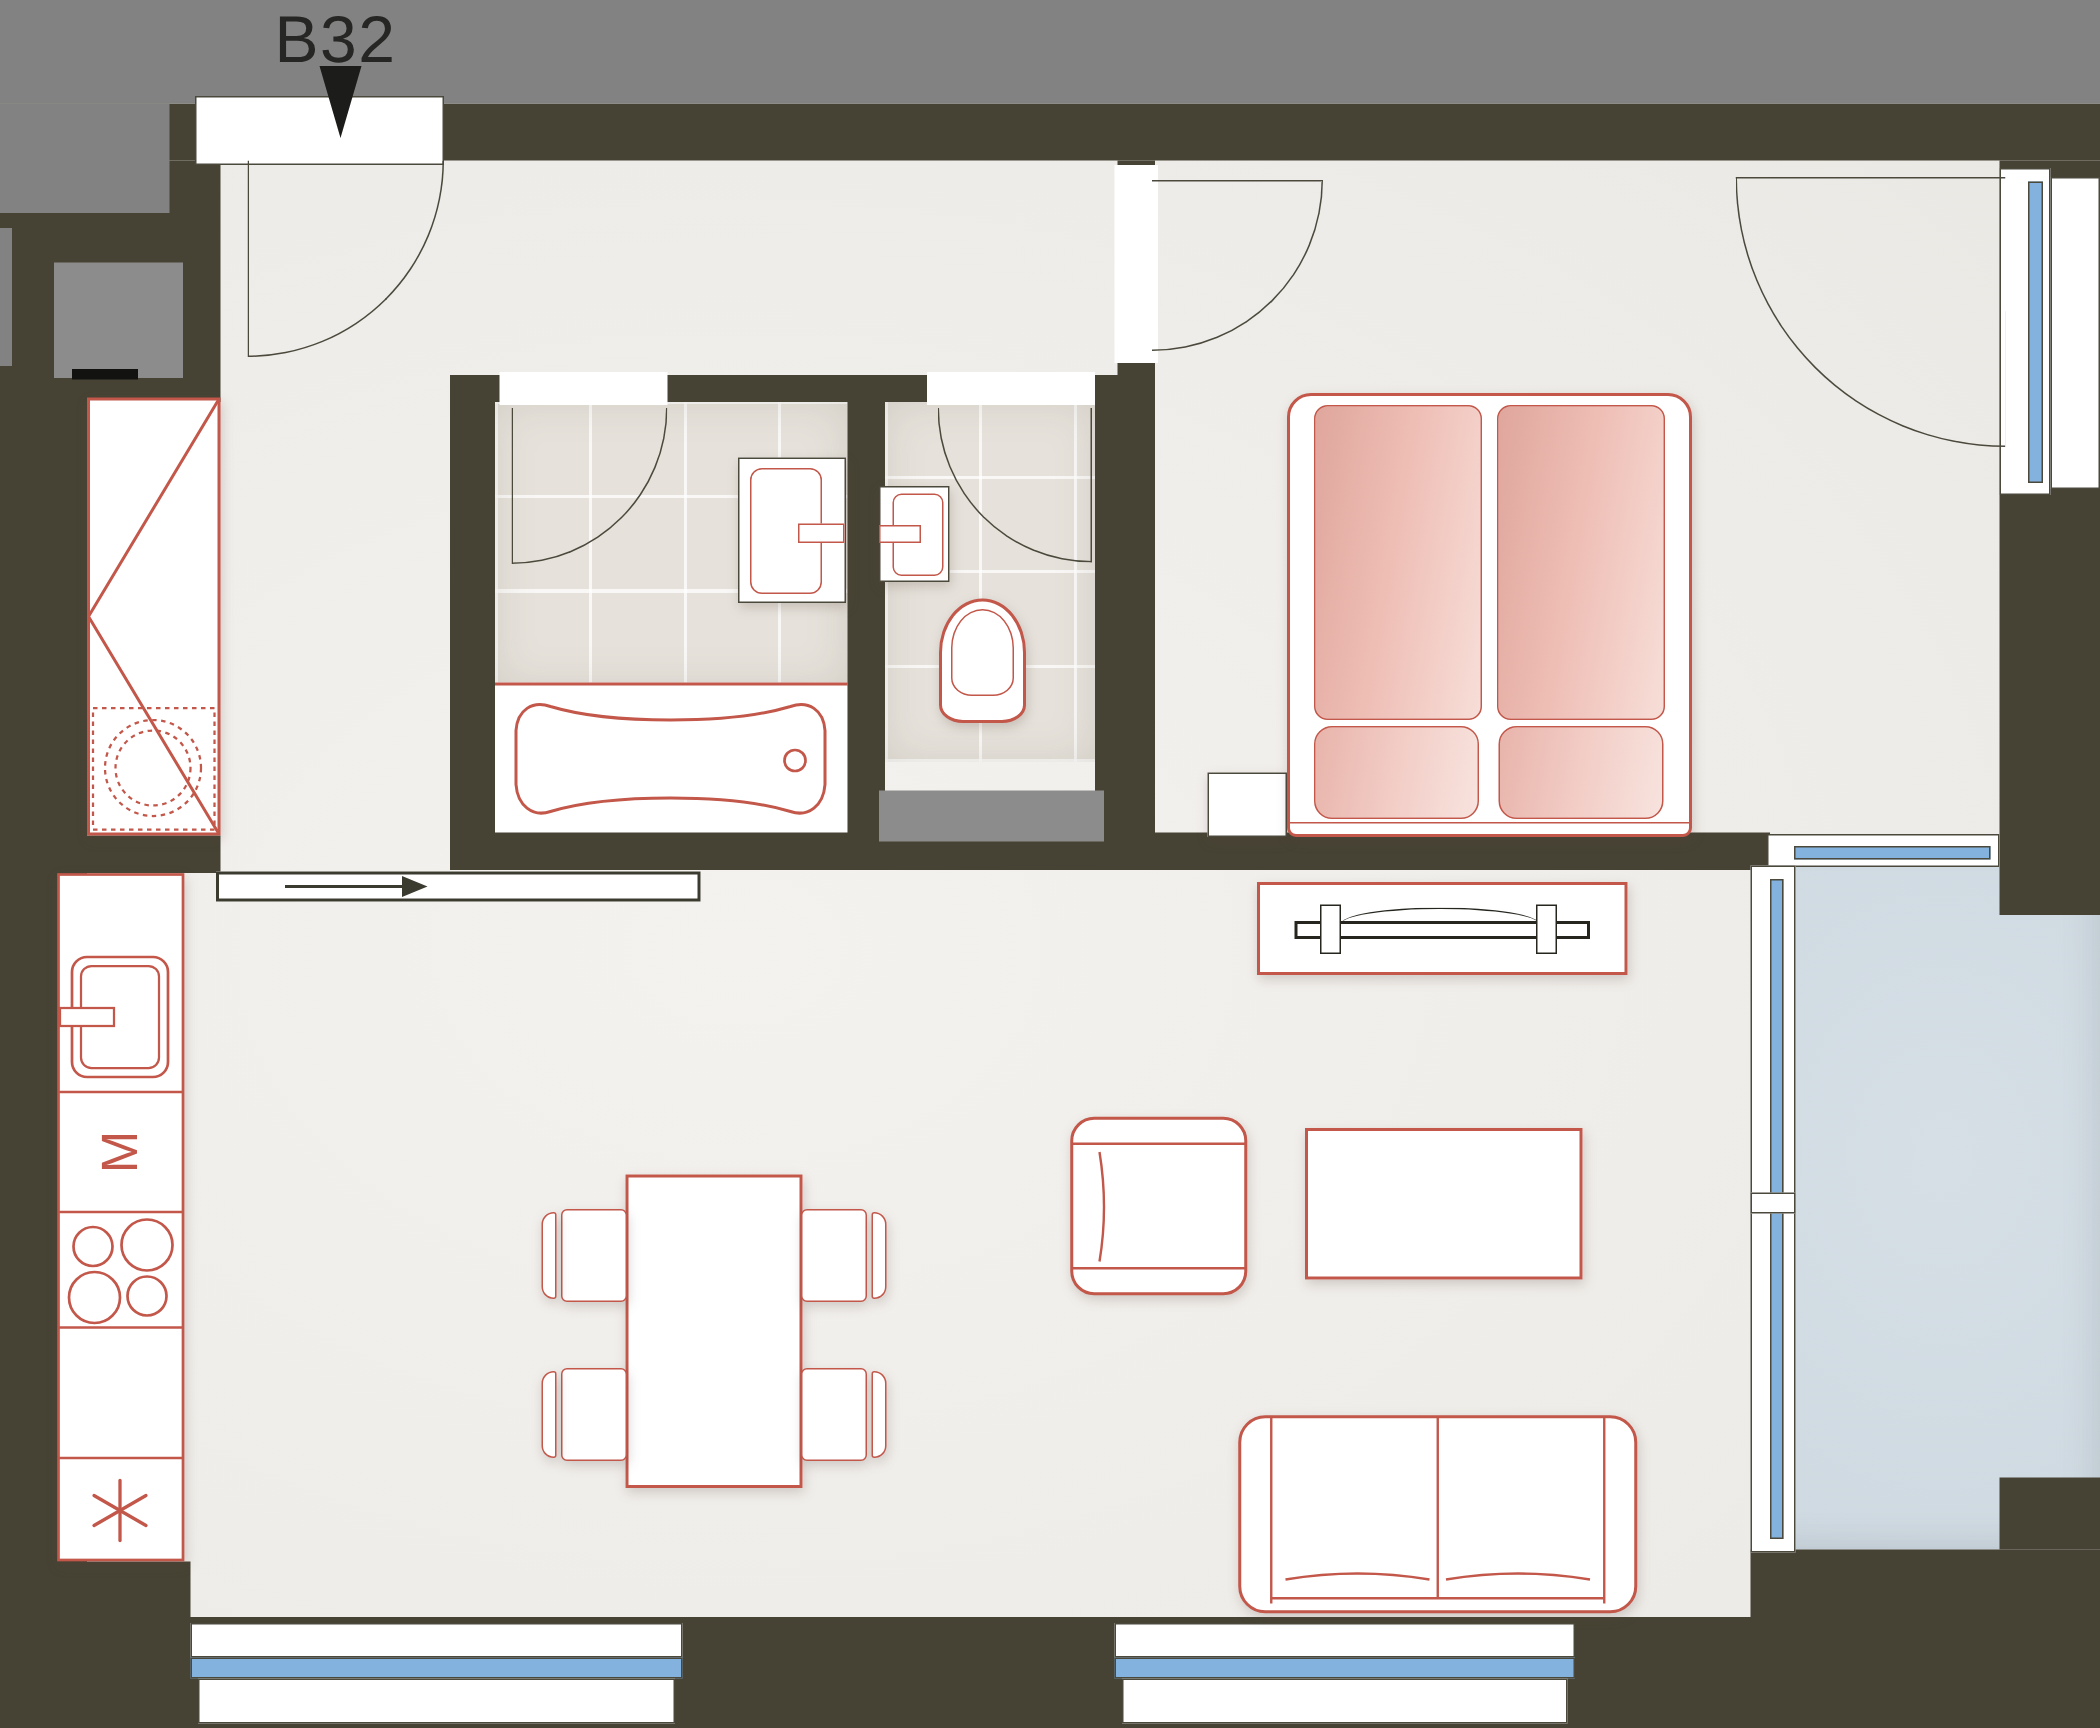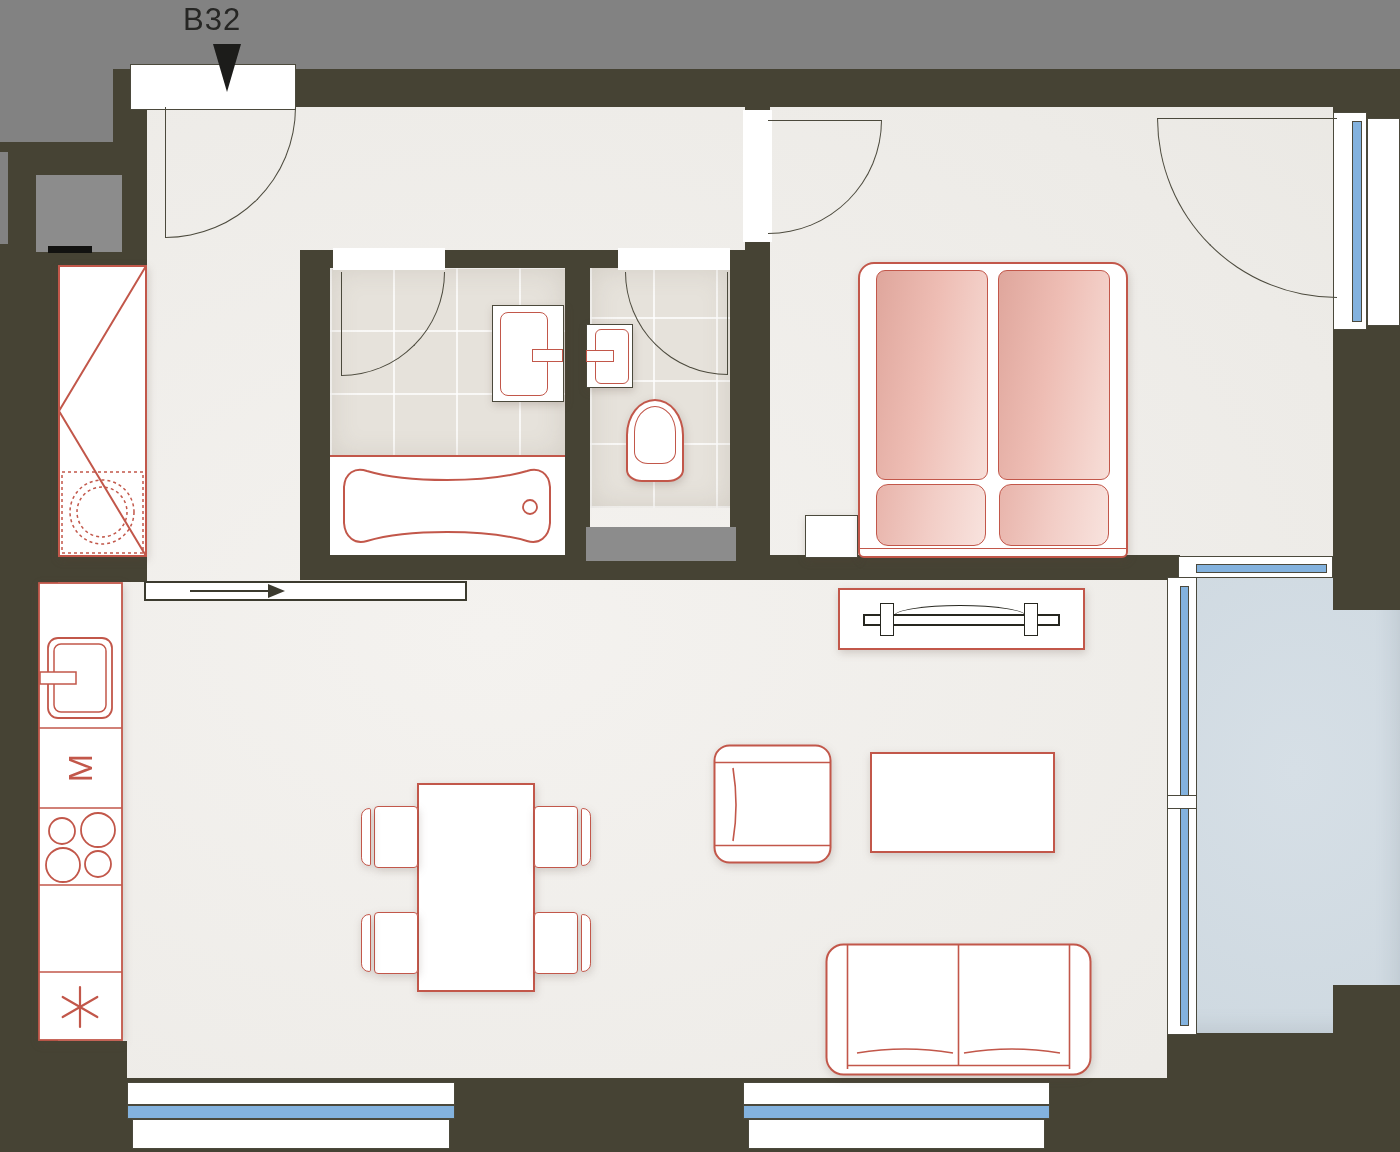--- a/index.html
+++ b/index.html
@@ -35,21 +35,21 @@
   .shadow{filter:drop-shadow(1px 3px 4px rgba(85,65,55,.22));}
   .duvet{border:1.5px solid var(--red);border-radius:9px;box-sizing:border-box;
          background:linear-gradient(100deg,#dfa69c 0%,#eebdb4 45%,#f7ded8 100%);}
   .pillow{border:1.5px solid var(--red);border-radius:12px;box-sizing:border-box;
          background:linear-gradient(100deg,#e8b4ab 0%,#f2cdc6 50%,#f8e3de 100%);}
   .chairseat{background:#fff;border:1.6px solid var(--red);border-radius:4px;box-sizing:border-box;}
   .chairback-l{background:#fff;border:1.6px solid var(--red);box-sizing:border-box;border-radius:9px 2px 2px 9px;}
   .chairback-r{background:#fff;border:1.6px solid var(--red);box-sizing:border-box;border-radius:2px 9px 9px 2px;}
   .sinkinner{border:1.6px solid var(--red);border-radius:8px;box-sizing:border-box;background:#fff;}
   .faucet{background:#fff;border:1.6px solid var(--red);box-sizing:border-box;}
-  #b32-label{font-size:31px;color:#262624;letter-spacing:1px;}
+  #b32-label{font-size:44px;color:#262624;letter-spacing:1px;}
   #marker-triangle{width:0;height:0;border-left:14px solid transparent;border-right:14px solid transparent;border-top:48px solid #1c1c1a;}
   svg{display:block;overflow:visible;}
 </style>
 </head>
 <body>
 
 <div id="stage">
 
   <div class="a tilefloor" style="left:330px;top:268px;width:235px;height:190px;"></div>
   <div class="a tilefloor" style="left:590px;top:268px;width:140px;height:240px;"></div>

